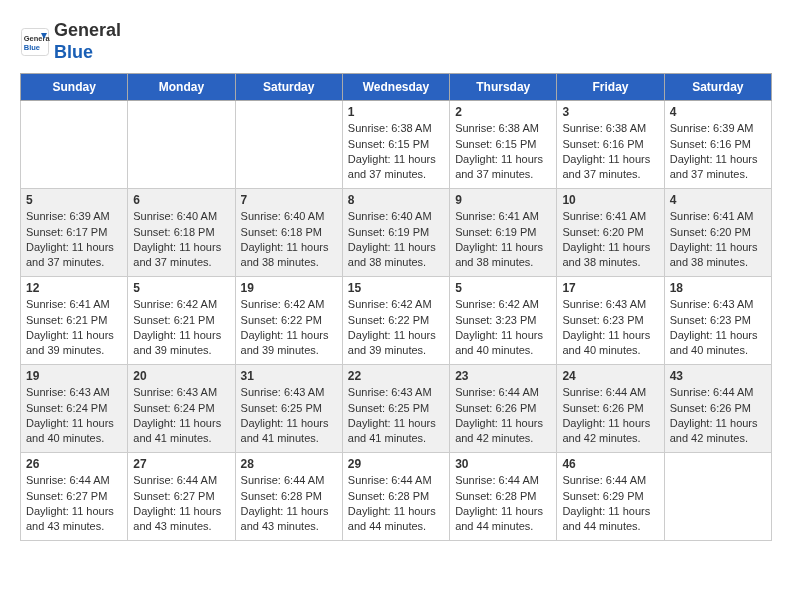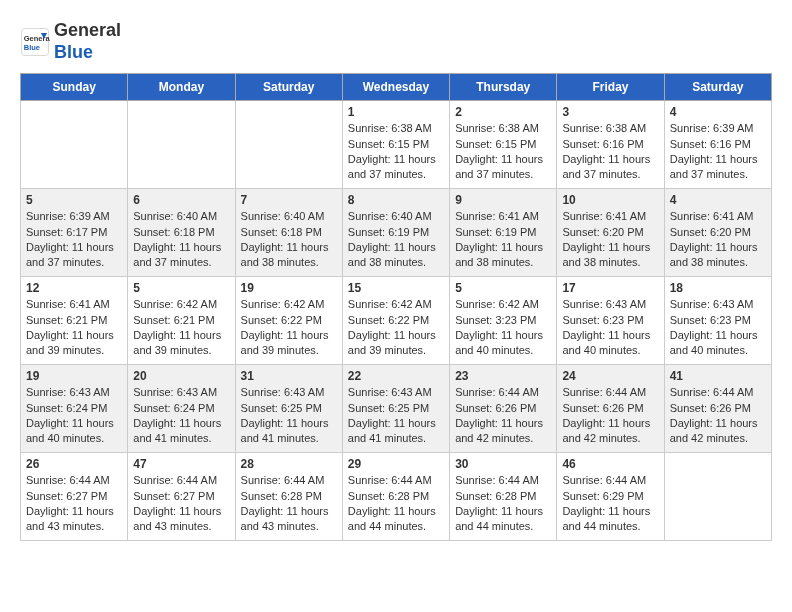--- a/index.html
+++ b/index.html
@@ -292,37 +292,37 @@
 and 42 minutes.</div>
         </td>
         <td>
           <span class="day-num">24</span>
           <div class="cell-info">Sunrise: 6:44 AM
 Sunset: 6:26 PM
 Daylight: 11 hours
 and 42 minutes.</div>
         </td>
         <td>
-          <span class="day-num">41</span>
+          <span class="day-num">43</span>
           <div class="cell-info">Sunrise: 6:44 AM
 Sunset: 6:26 PM
 Daylight: 11 hours
 and 42 minutes.</div>
         </td>
       </tr>
       <tr>
         <td>
           <span class="day-num">26</span>
           <div class="cell-info">Sunrise: 6:44 AM
 Sunset: 6:27 PM
 Daylight: 11 hours
 and 43 minutes.</div>
         </td>
         <td>
-          <span class="day-num">47</span>
+          <span class="day-num">27</span>
           <div class="cell-info">Sunrise: 6:44 AM
 Sunset: 6:27 PM
 Daylight: 11 hours
 and 43 minutes.</div>
         </td>
         <td>
           <span class="day-num">28</span>
           <div class="cell-info">Sunrise: 6:44 AM
 Sunset: 6:28 PM
 Daylight: 11 hours

